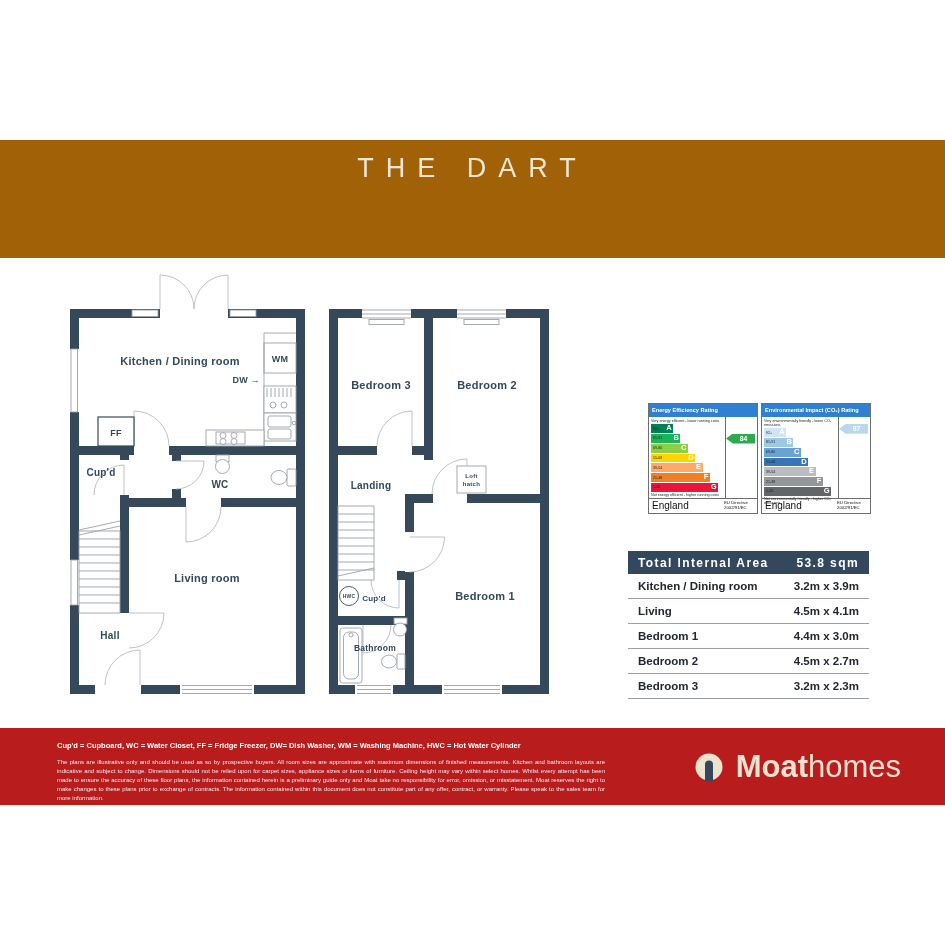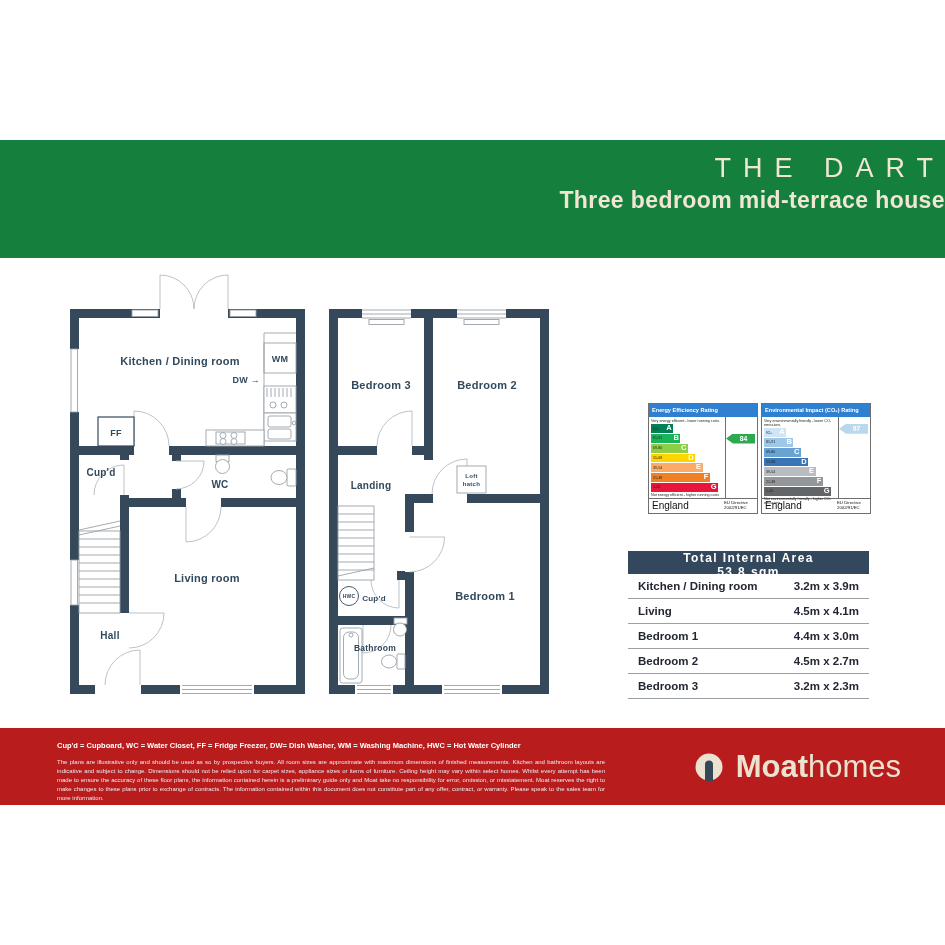--- a/index.html
+++ b/index.html
@@ -1,21 +1,21 @@
 <!DOCTYPE html>
 <html><head>
 <meta charset="utf-8">
 <style>
   html,body{margin:0;padding:0;background:#fff;}
   .page{position:relative;width:945px;height:945px;background:#ffffff;overflow:hidden;
         font-family:"Liberation Sans",sans-serif;}
 
   
   .title-band{position:absolute;left:0;top:140px;width:945px;height:118px;
-              background:#15803d;color:#f0e6d3;text-align:right;}
+              background:#a16207;color:#f0e6d3;text-align:center;}
   .plot-name{margin-top:13px;font-size:27px;letter-spacing:12px;font-weight:400;}
   .plot-desc{margin-top:3px;font-size:23px;font-weight:700;letter-spacing:.4px;}
   .plot-addr{margin-top:5px;font-size:15px;font-weight:400;}
 
   
   svg.plan{position:absolute;}
   svg.plan .lbl{fill:#33495c;font-weight:600;letter-spacing:.25px;}
   svg.plan .fix{stroke:#9aa1a8;fill:#fff;stroke-width:.9;}
   svg.plan .arc{stroke:#b6bbc1;fill:none;stroke-width:.9;}
   svg.plan .winline{stroke:#9aa1a8;stroke-width:.9;}
@@ -37,42 +37,41 @@
              font-size:6.8px;display:flex;align-items:center;justify-content:center;
              padding-left:6px;box-sizing:border-box;
              clip-path:polygon(0 50%,24% 0,100% 0,100% 100%,24% 100%);}
   .epc-foot{height:14px;display:flex;justify-content:space-between;align-items:center;padding:0 3px;}
   .epc-country{font-size:10px;font-weight:400;color:#111;}
   .epc-directive{font-size:4.3px;color:#111;width:30px;line-height:1.15;}
 
   
   .area-table{position:absolute;left:628px;top:551px;width:241px;}
   .at-head{background:#33485c;color:#fff;height:23px;display:flex;justify-content:space-between;
-           align-items:center;padding:0 10px;font-size:12px;letter-spacing:1.4px;font-weight:600;flex-direction:column;}
+           align-items:center;padding:0 10px;font-size:12px;letter-spacing:1.4px;font-weight:600;}
   .at-row{height:24px;display:flex;justify-content:space-between;align-items:center;
           padding:0 10px;border-bottom:1px solid #9aa0a6;font-size:11.5px;color:#232733;font-weight:600;}
 
   
   .foot{position:absolute;left:0;top:728px;width:945px;height:77px;background:#b91c1c;color:#fff;padding-left:12px;}
   .legend{position:absolute;left:57px;top:13px;font-size:7.5px;font-weight:600;}
   .disclaimer{position:absolute;left:57px;top:30px;width:548px;font-size:6px;line-height:1.5;
               text-align:justify;color:#e9ebee;font-weight:400;}
   .logo{position:absolute;right:56px;top:23px;display:flex;align-items:center;height:32px;}
   .logo-text{font-size:31px;color:#ece2d0;line-height:32px;}
   .logo-moat{font-weight:700;margin-left:12px;}
   .logo-homes{font-weight:300;}
 </style>
 </head>
 <body>
 
 <div class="page">
 
   <div class="title-band">
     <div class="plot-name">THE DART</div>
-    <div class="plot-desc">Three bedroom mid-terrace house</div>
   </div>
 
   <svg class="plan" style="left:68px;top:243px;" width="240" height="452" viewBox="0 -40 240 452">
 
     <path fill="#35495b" fill-rule="evenodd" d="M2,26 H237 V411 H2 Z M11,35 H228 V402 H11 Z"></path>
 
     <g fill="#35495b">
       <rect x="11" y="163" width="55" height="9"></rect>
       <rect x="101" y="163" width="127" height="9"></rect>
       <rect x="61" y="215" width="57" height="9"></rect>

